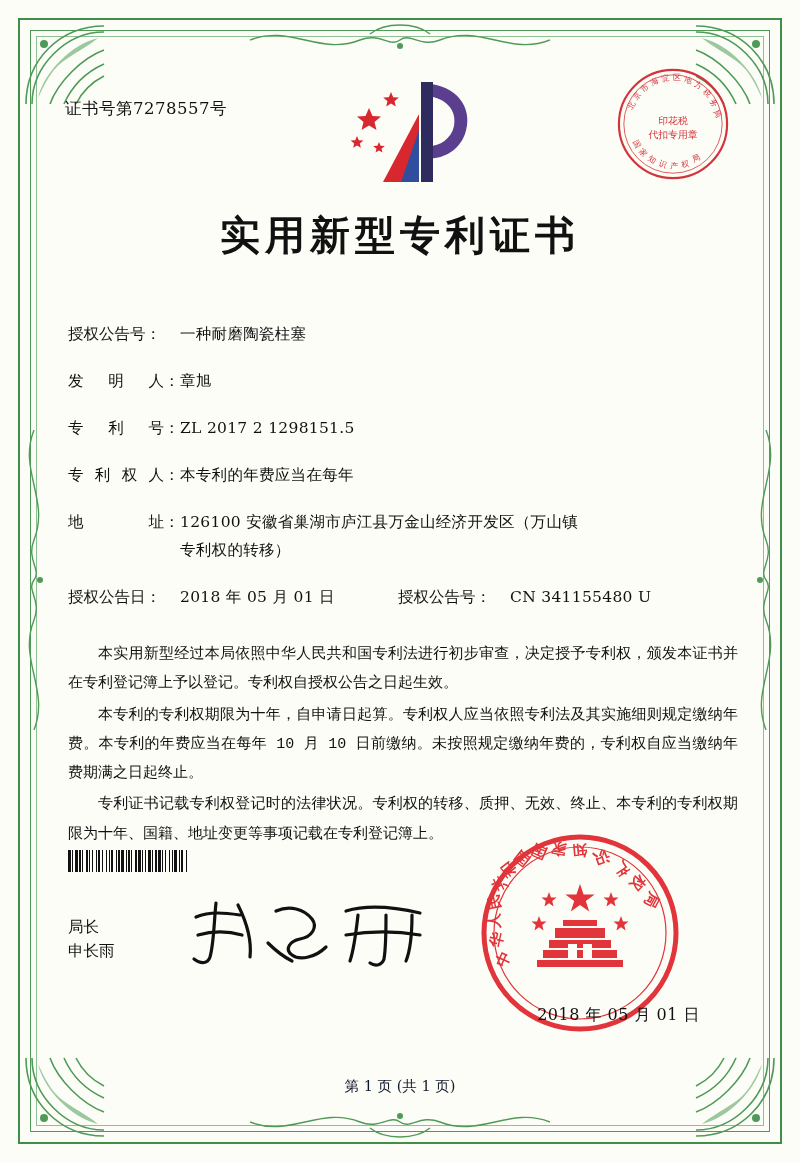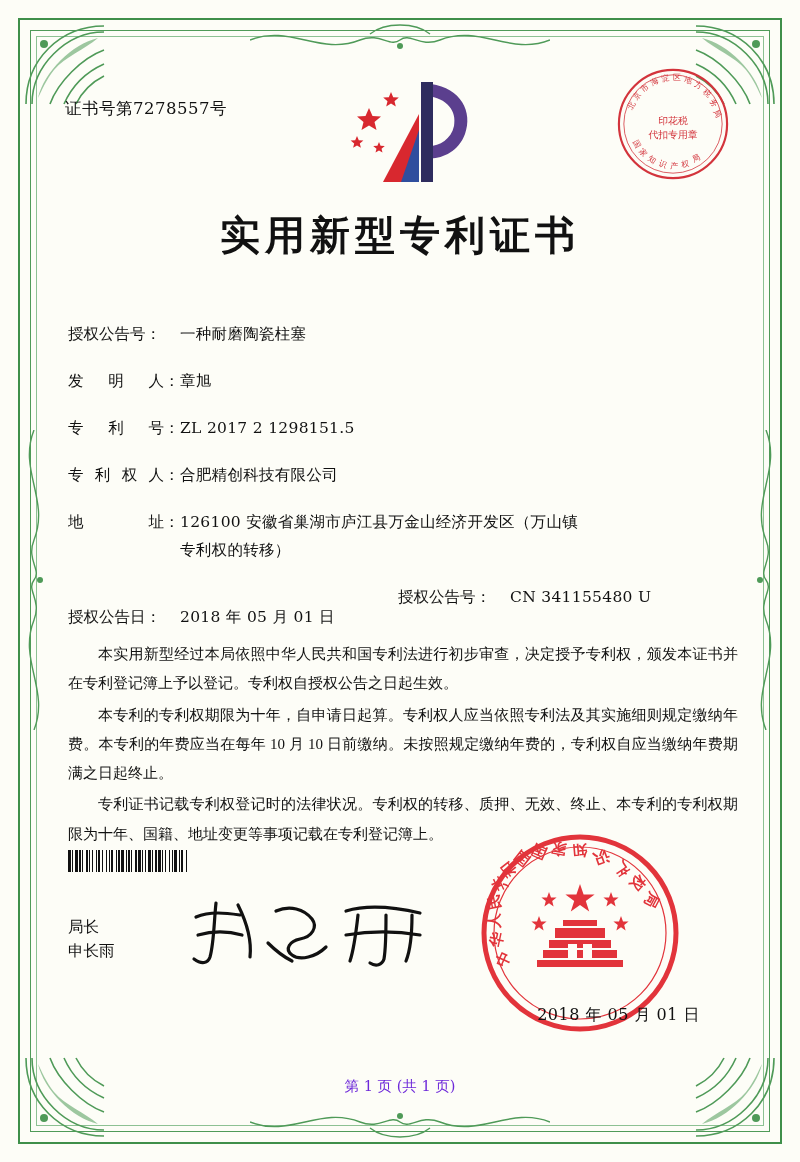--- a/index.html
+++ b/index.html
@@ -141,33 +141,33 @@
   .field-value {
     flex: 1;
     letter-spacing: 0.3px;
   }
   .field-value .line2 { display: block; margin-top: 4px; }
   .pub-row {
     display: flex;
     margin-bottom: 4px;
     line-height: 1.55;
   }
-  .pub-left { width: 330px; flex: 0 0 330px; display: flex; margin-top: 20px; }
+  .pub-left { width: 330px; flex: 0 0 330px; display: flex; }
   .pub-right { flex: 1; display: flex; }
   .pub-right .field-label { width: 112px; flex: 0 0 112px; }
 
   .paragraphs {
     position: absolute;
     left: 8px;
     right: 2px;
     top: 580px;
     font-size: 15px;
     line-height: 1.95;
     color: #111;
-    font-family: Liberation Serif, serif;
+    font-family: Liberation Mono, monospace;
     text-align: justify;
   }
   .paragraphs p {
     margin: 0 0 2px 0;
     text-indent: 2em;
   }
 
   
   .barcode {
     position: absolute;
@@ -217,21 +217,21 @@
     font-family: "DejaVu Serif", "Liberation Serif", serif;
     letter-spacing: 0.5px;
   }
 
   .page-footer {
     position: absolute;
     left: 0; right: 0;
     bottom: 6px;
     text-align: center;
     font-size: 14.5px;
-    color: #6d28d9;
+    color: #0f172a;
     font-family: "DejaVu Serif", "Liberation Serif", serif;
   }
 </style>
 </head>
 <body>
 
 <div class="page">
 
   <div class="border-outer"></div>
   <div class="border-inner"></div>
@@ -397,21 +397,21 @@
       </div>
 
       <div class="field-row">
         <div class="field-label"><span class="label-spread">专利号</span>：</div>
         <div class="field-value">ZL 2017 2 1298151.5</div>
       </div>
 
 
       <div class="field-row">
         <div class="field-label"><span class="label-spread">专利权人</span>：</div>
-        <div class="field-value">合肥精创科技有限公司</div>
+        <div class="field-value">本专利的年费应当在每年</div>
       </div>
 
       <div class="field-row">
         <div class="field-label"><span class="label-spread">地址</span>：</div>
         <div class="field-value">
           <span>126100 安徽省巢湖市庐江县万金山经济开发区（万山镇</span>
           <span class="line2">专利权的转移）</span>
         </div>
       </div>
 

